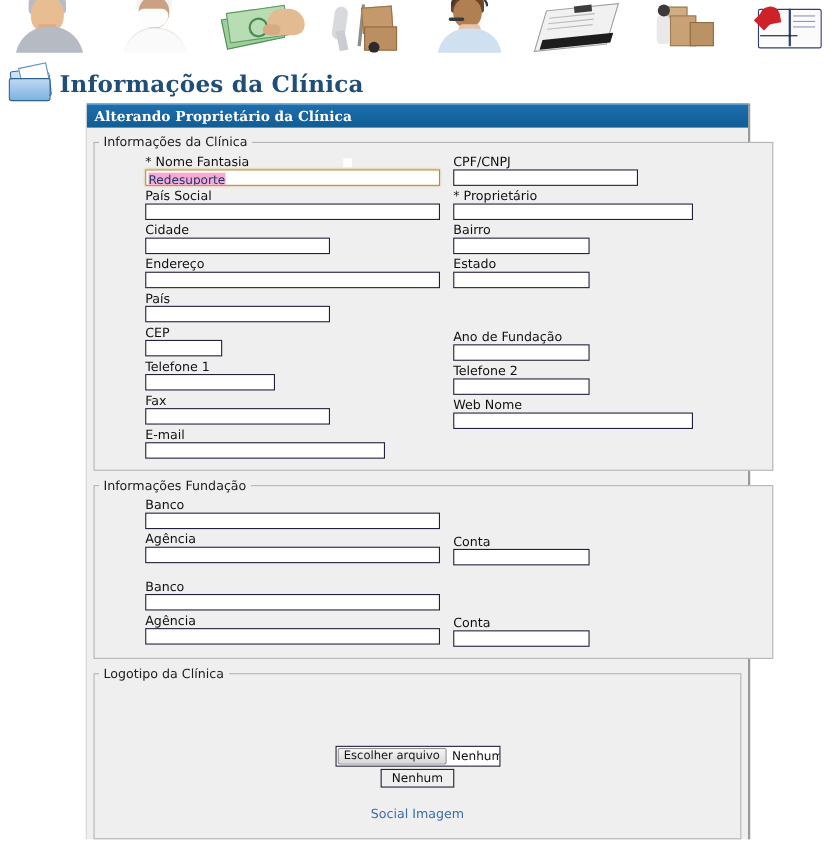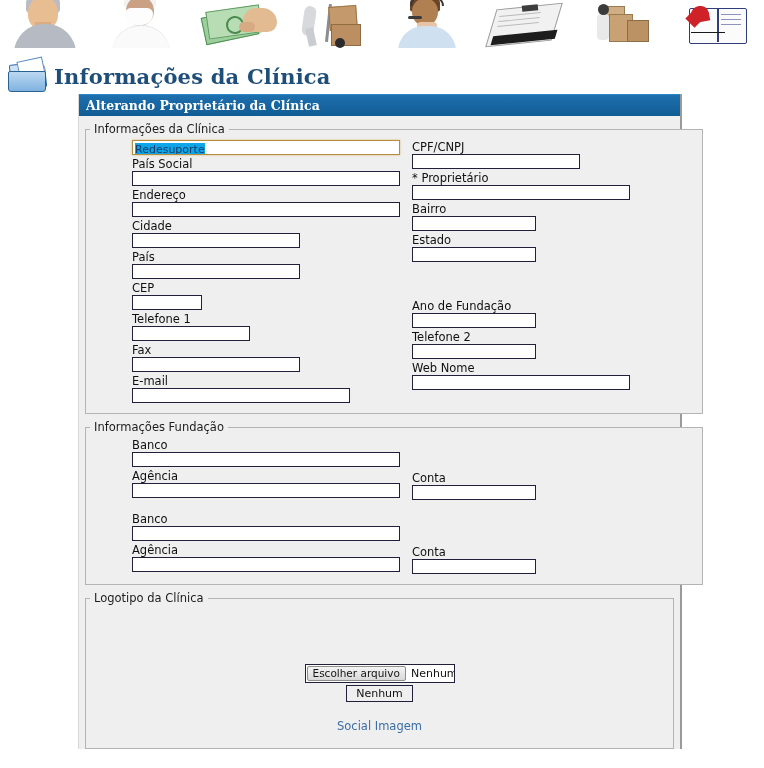--- a/index.html
+++ b/index.html
@@ -163,21 +163,21 @@
   .w-sm { width: 118px; }
   .w-xs { width: 70px; }
   .w-xxs{ width: 124px; }
 
   
   .focused {
     border: 1px solid #b38e3f !important;
     box-shadow: 0 0 2px #d8b877;
   }
   .sel-text {
-    background: #0ea5e9;
+    background: #f9a8d4;
     color: #1a3d66;
     font-size: 11px;
     font-family: "DejaVu Sans", sans-serif;
   }
   .input-faux {
     display:block; height:15px; border:1px solid #20203a; background:#fff;
     box-sizing:border-box; margin-bottom:2px; padding:0 2px; line-height:14px;
     overflow:hidden; white-space:nowrap;
   }
 
@@ -330,36 +330,37 @@
 
   <fieldset class="group">
     <legend>Informações da Clínica</legend>
     <div class="fields">
       <div id="stray-square"></div>
       <div class="row">
 
         <div class="col">
 
           <div class="fld">
+            <label>* Nome Fantasia</label>
             <div class="input-faux focused w-xl"><span class="sel-text">Redesuporte</span></div>
           </div>
 
           <div class="fld">
             <label>País Social</label>
-            <input type="text" class="w-xl" value="" style="">
-          </div>
-
-          <div class="fld">
-            <label>Endereço</label>
             <input type="text" class="w-xl" value="" style="">
           </div>
 
           <div class="fld">
             <label>Cidade</label>
             <input type="text" class="w-md" value="" style="">
+          </div>
+
+          <div class="fld">
+            <label>Endereço</label>
+            <input type="text" class="w-xl" value="" style="">
           </div>
 
           <div class="fld">
             <label>País</label>
             <input type="text" class="w-md" value="" style="">
           </div>
 
           <div class="fld">
             <label>CEP</label>
             <input type="text" class="w-xs" value="" style="">

